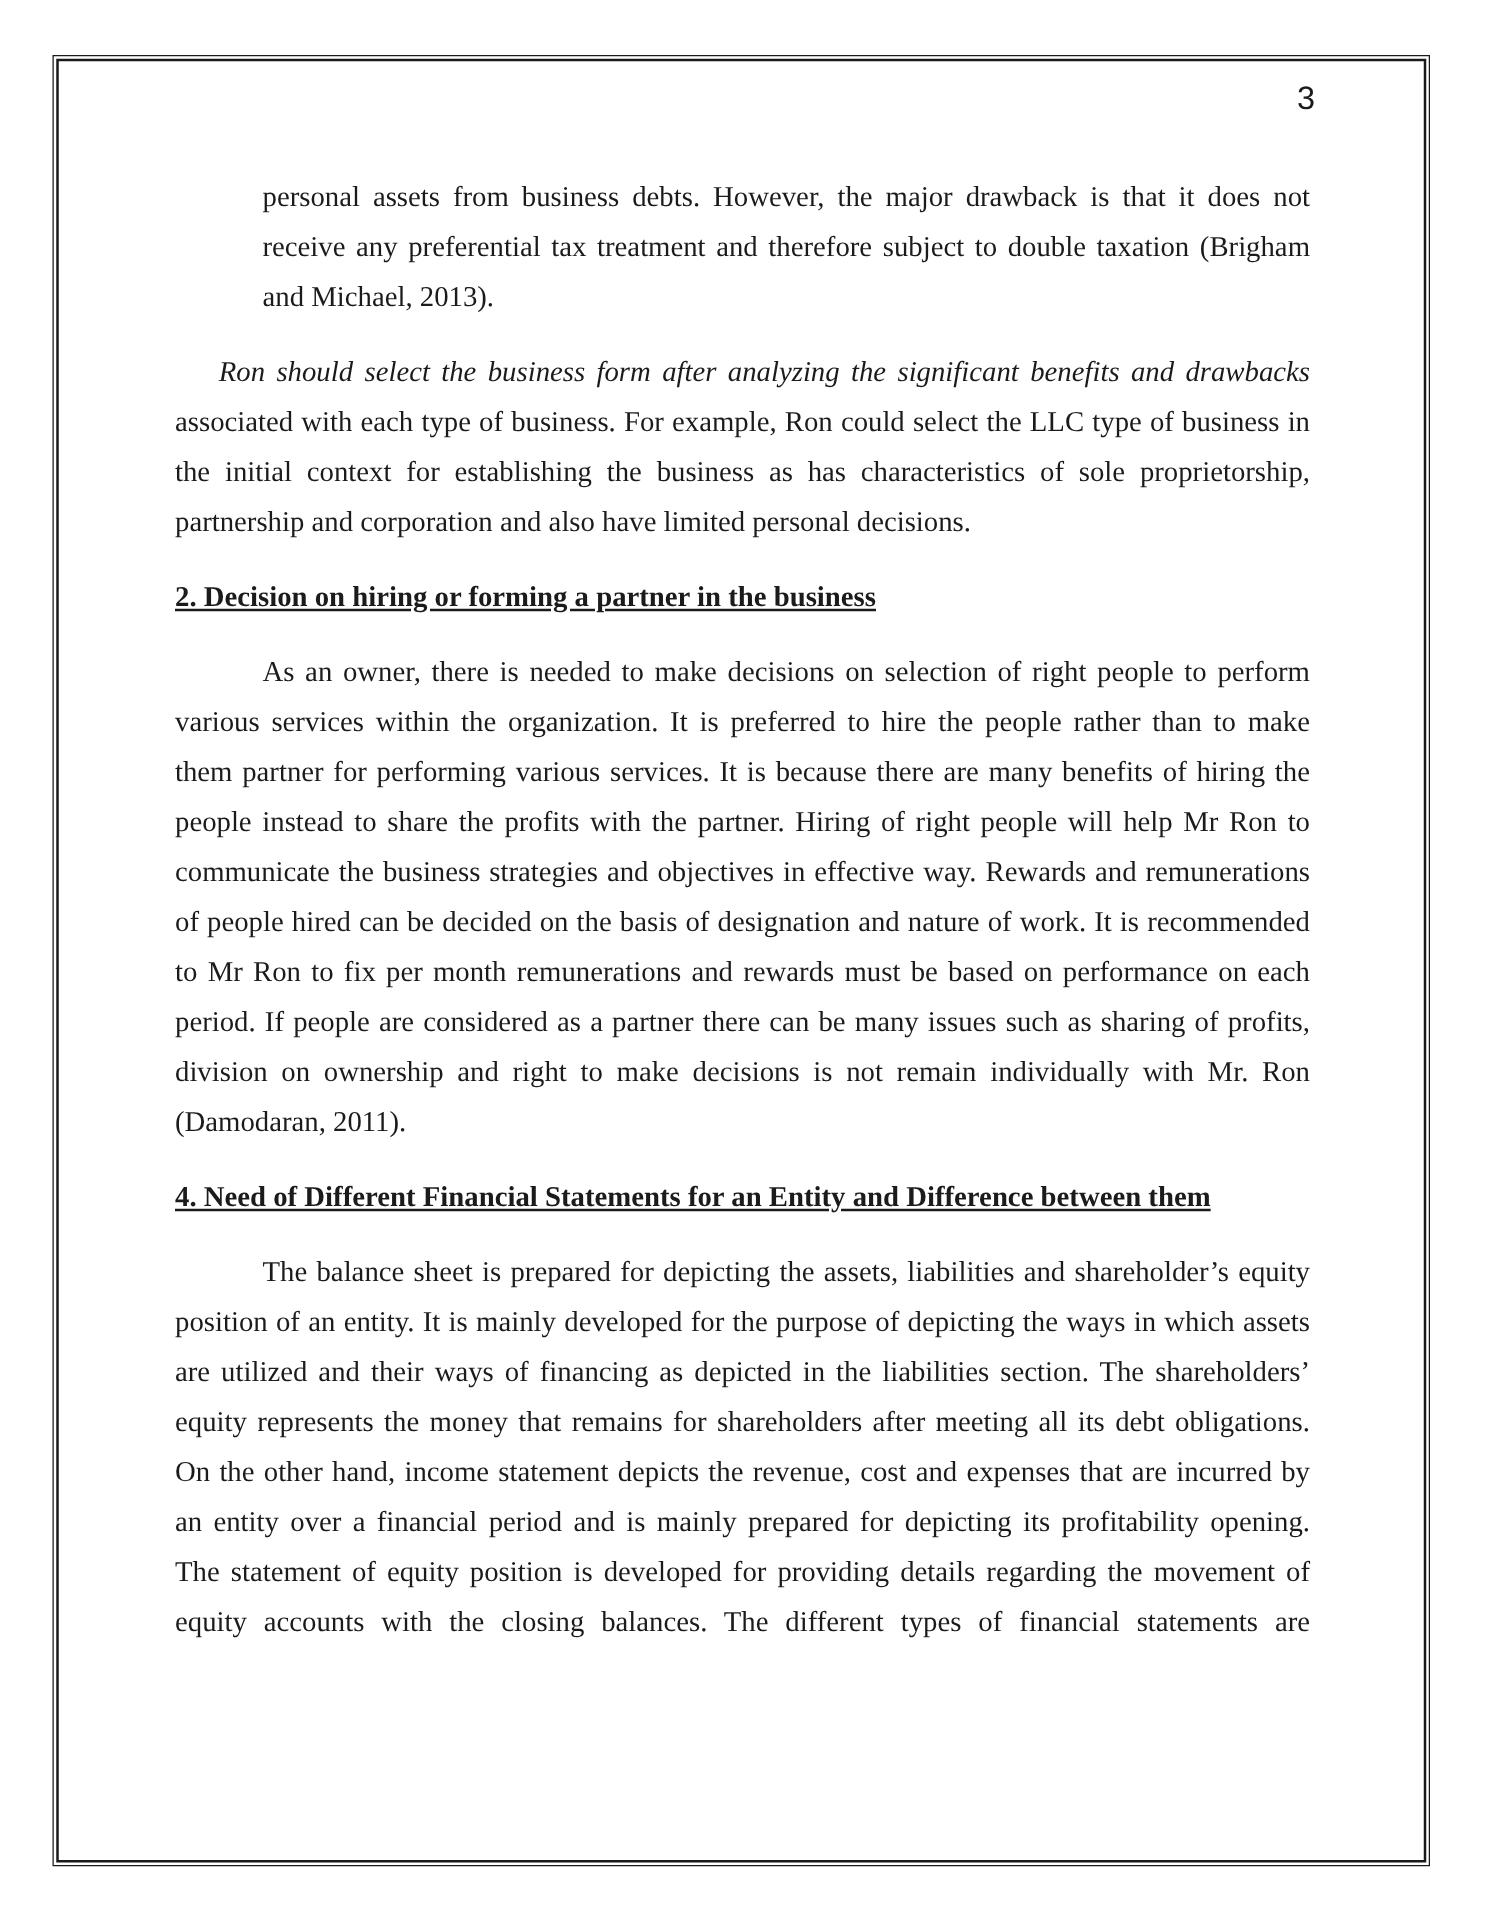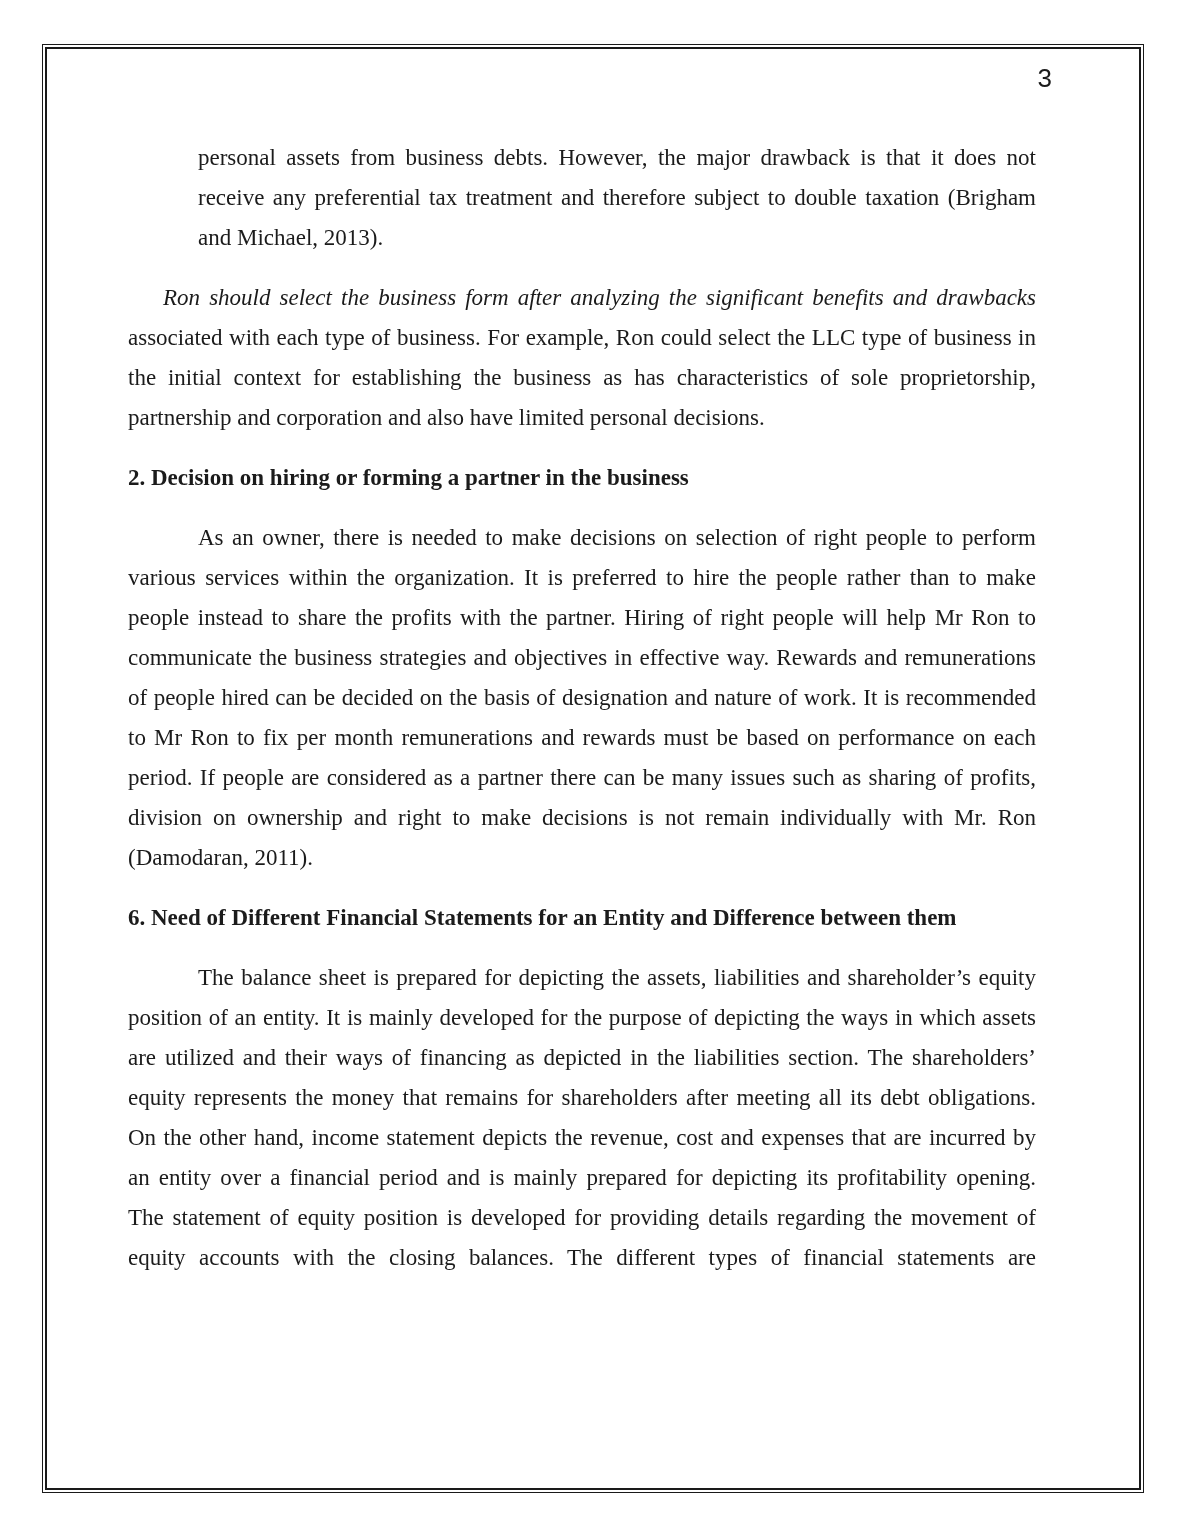--- a/index.html
+++ b/index.html
@@ -32,30 +32,30 @@
     left: 140px;
     top: 62px;
     width: 912px;
     text-align: right;
     font-family: "Liberation Sans", sans-serif;
     font-size: 26px;
     line-height: 32px;
   }
   .content {
     position: absolute;
-    left: 128px;
+    left: 140px;
     top: 0;
     width: 908px;
     font-size: 23px;
     line-height: 40px;
   }
   .block { margin: 20px 0 0 0; }
   .block.first { margin-top: 138px; }
   .quote { padding-left: 70px; }
-  .heading { font-weight: bold; }
+  .heading { font-weight: bold; text-decoration: underline; }
   .line {
     text-align: justify;
     text-align-last: justify;
     white-space: nowrap;
   }
   .line.last { text-align-last: left; }
   .indent-small { padding-left: 35px; font-style: italic; }
   .indent-large { padding-left: 70px; }
 </style>
 </head>
@@ -76,29 +76,30 @@
     <div class="block para">
       <div class="line indent-small">Ron should select the business form after analyzing the significant benefits and drawbacks</div>
       <div class="line">associated with each type of business. For example, Ron could select the LLC type of business in</div>
       <div class="line">the initial context for establishing the business as has characteristics of sole proprietorship,</div>
       <div class="line last">partnership and corporation and also have limited personal decisions.</div>
     </div>
     <div class="block heading line last">2. Decision on hiring or forming a partner in the business</div>
     <div class="block para">
       <div class="line indent-large">As an owner, there is needed to make decisions on selection of right people to perform</div>
       <div class="line">various services within the organization. It is preferred to hire the people rather than to make</div>
+      <div class="line">them partner for performing various services. It is because there are many benefits of hiring the</div>
       <div class="line">people instead to share the profits with the partner. Hiring of right people will help Mr Ron to</div>
       <div class="line">communicate the business strategies and objectives in effective way. Rewards and remunerations</div>
       <div class="line">of people hired can be decided on the basis of designation and nature of work. It is recommended</div>
       <div class="line">to Mr Ron to fix per month remunerations and rewards must be based on performance on each</div>
       <div class="line">period. If people are considered as a partner there can be many issues such as sharing of profits,</div>
       <div class="line">division on ownership and right to make decisions is not remain individually with Mr. Ron</div>
       <div class="line last">(Damodaran, 2011).</div>
     </div>
-    <div class="block heading line last">6. Need of Different Financial Statements for an Entity and Difference between them</div>
+    <div class="block heading line last">4. Need of Different Financial Statements for an Entity and Difference between them</div>
     <div class="block para">
       <div class="line indent-large">The balance sheet is prepared for depicting the assets, liabilities and shareholder’s equity</div>
       <div class="line">position of an entity. It is mainly developed for the purpose of depicting the ways in which assets</div>
       <div class="line">are utilized and their ways of financing as depicted in the liabilities section. The shareholders’</div>
       <div class="line">equity represents the money that remains for shareholders after meeting all its debt obligations.</div>
       <div class="line">On the other hand, income statement depicts the revenue, cost and expenses that are incurred by</div>
       <div class="line">an entity over a financial period and is mainly prepared for depicting its profitability opening.</div>
       <div class="line">The statement of equity position is developed for providing details regarding the movement of</div>
       <div class="line">equity accounts with the closing balances. The different types of financial statements are</div>
     </div>

